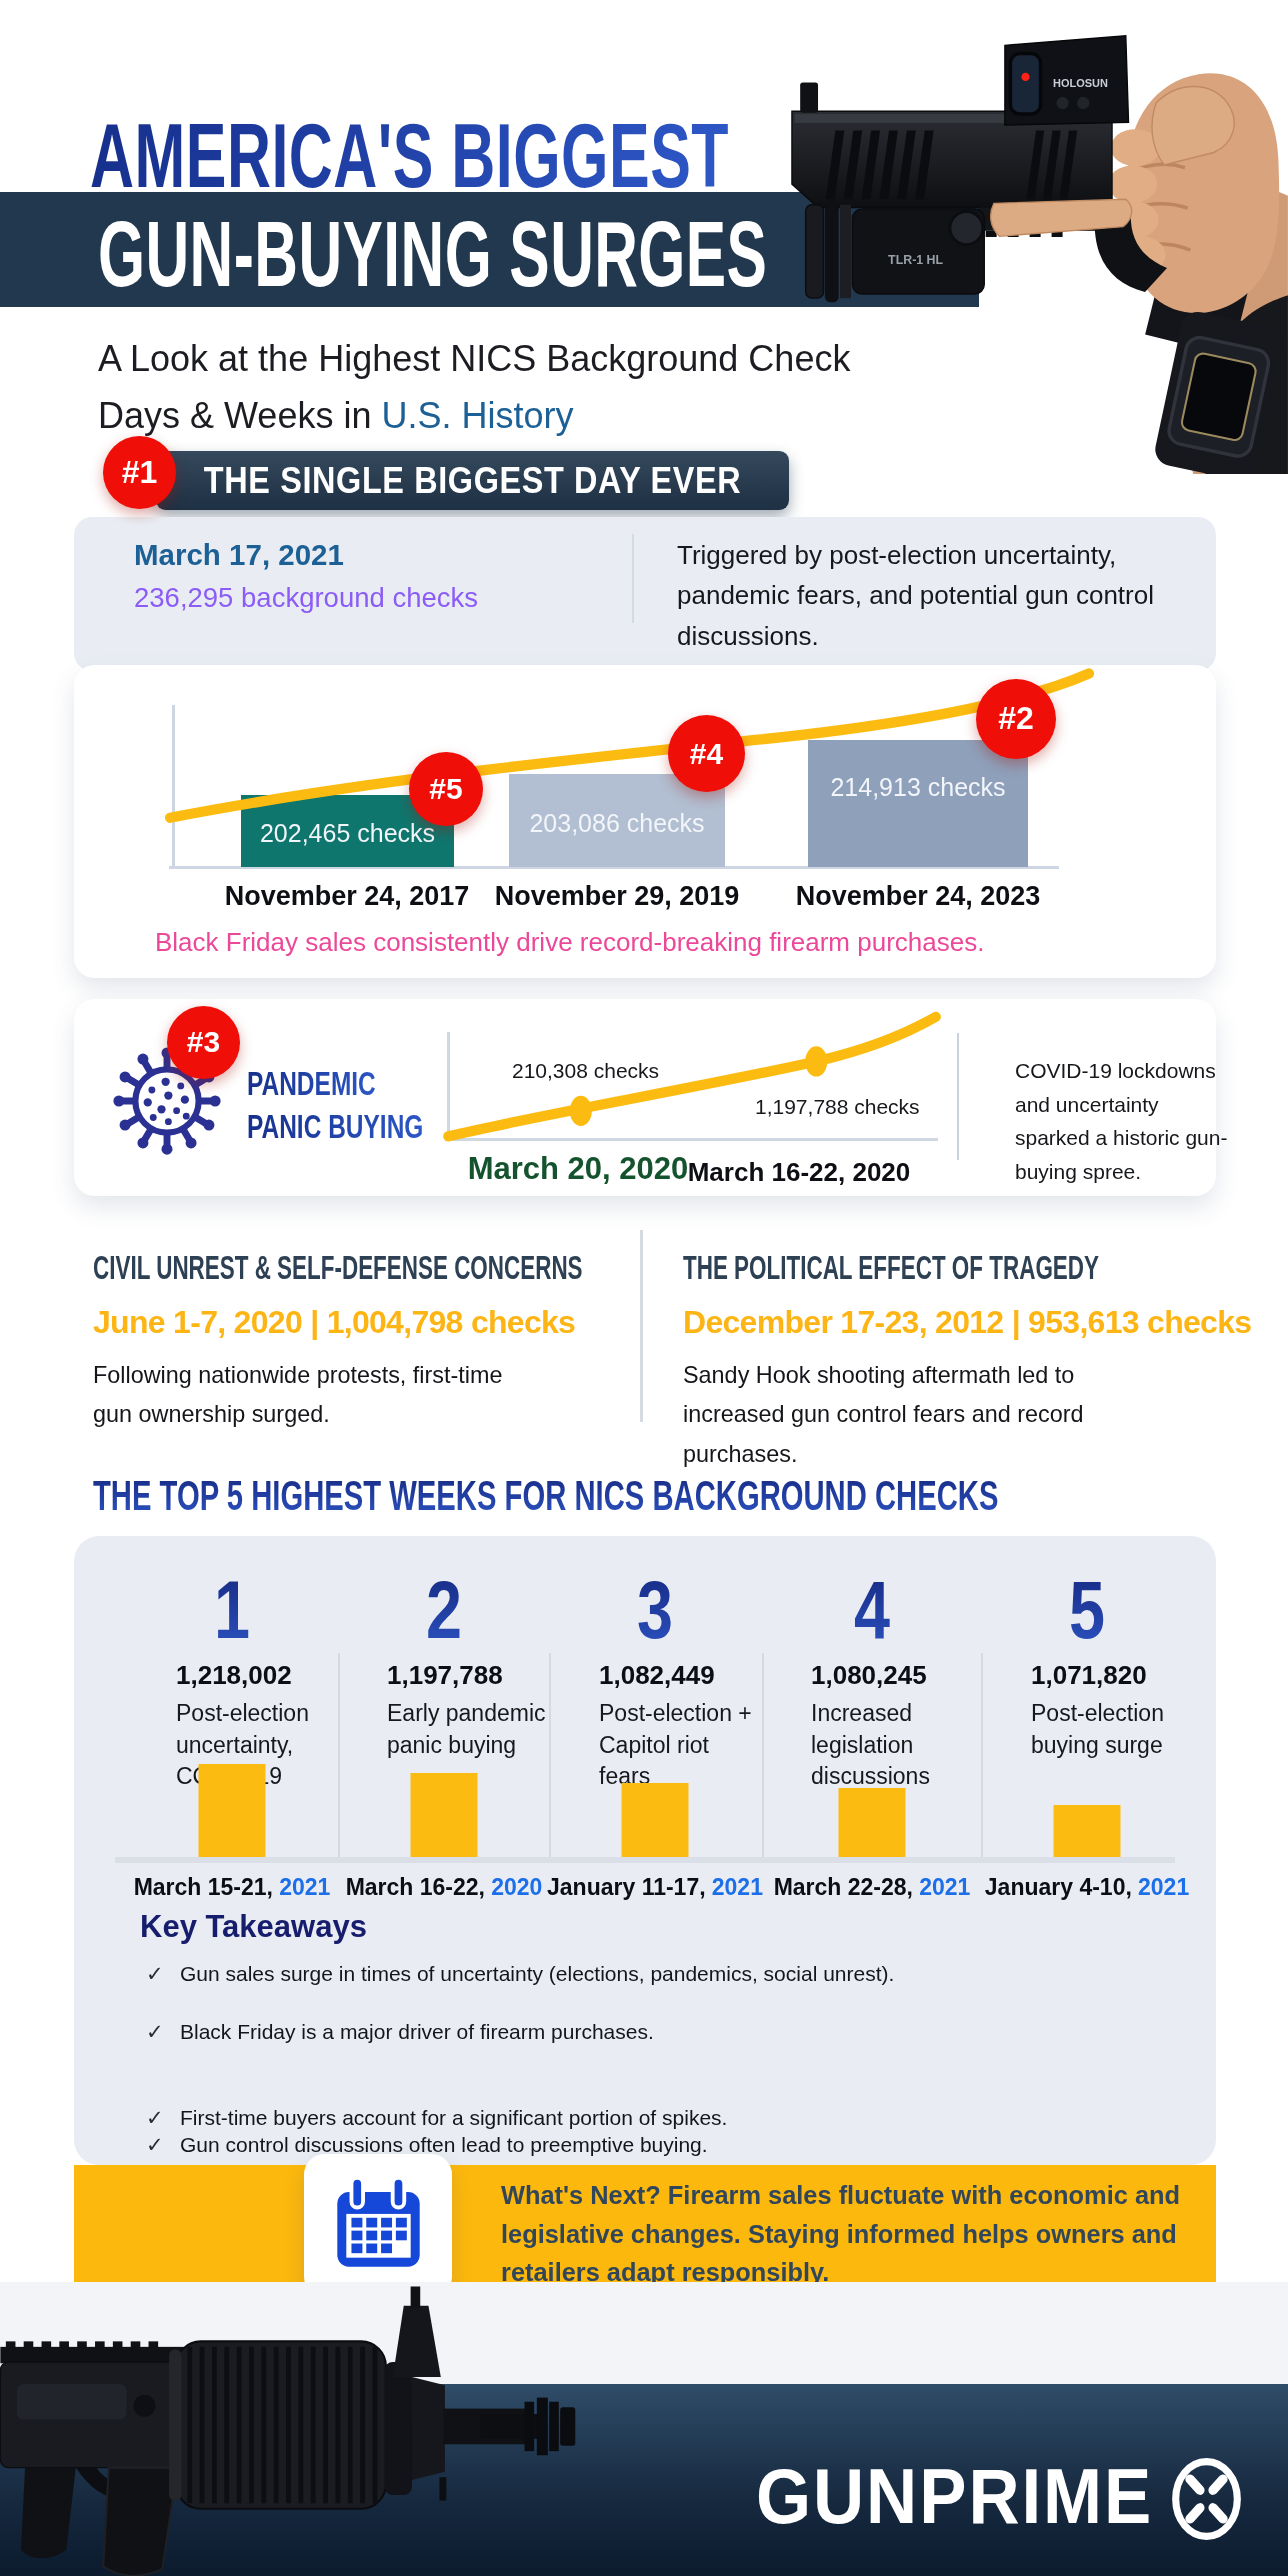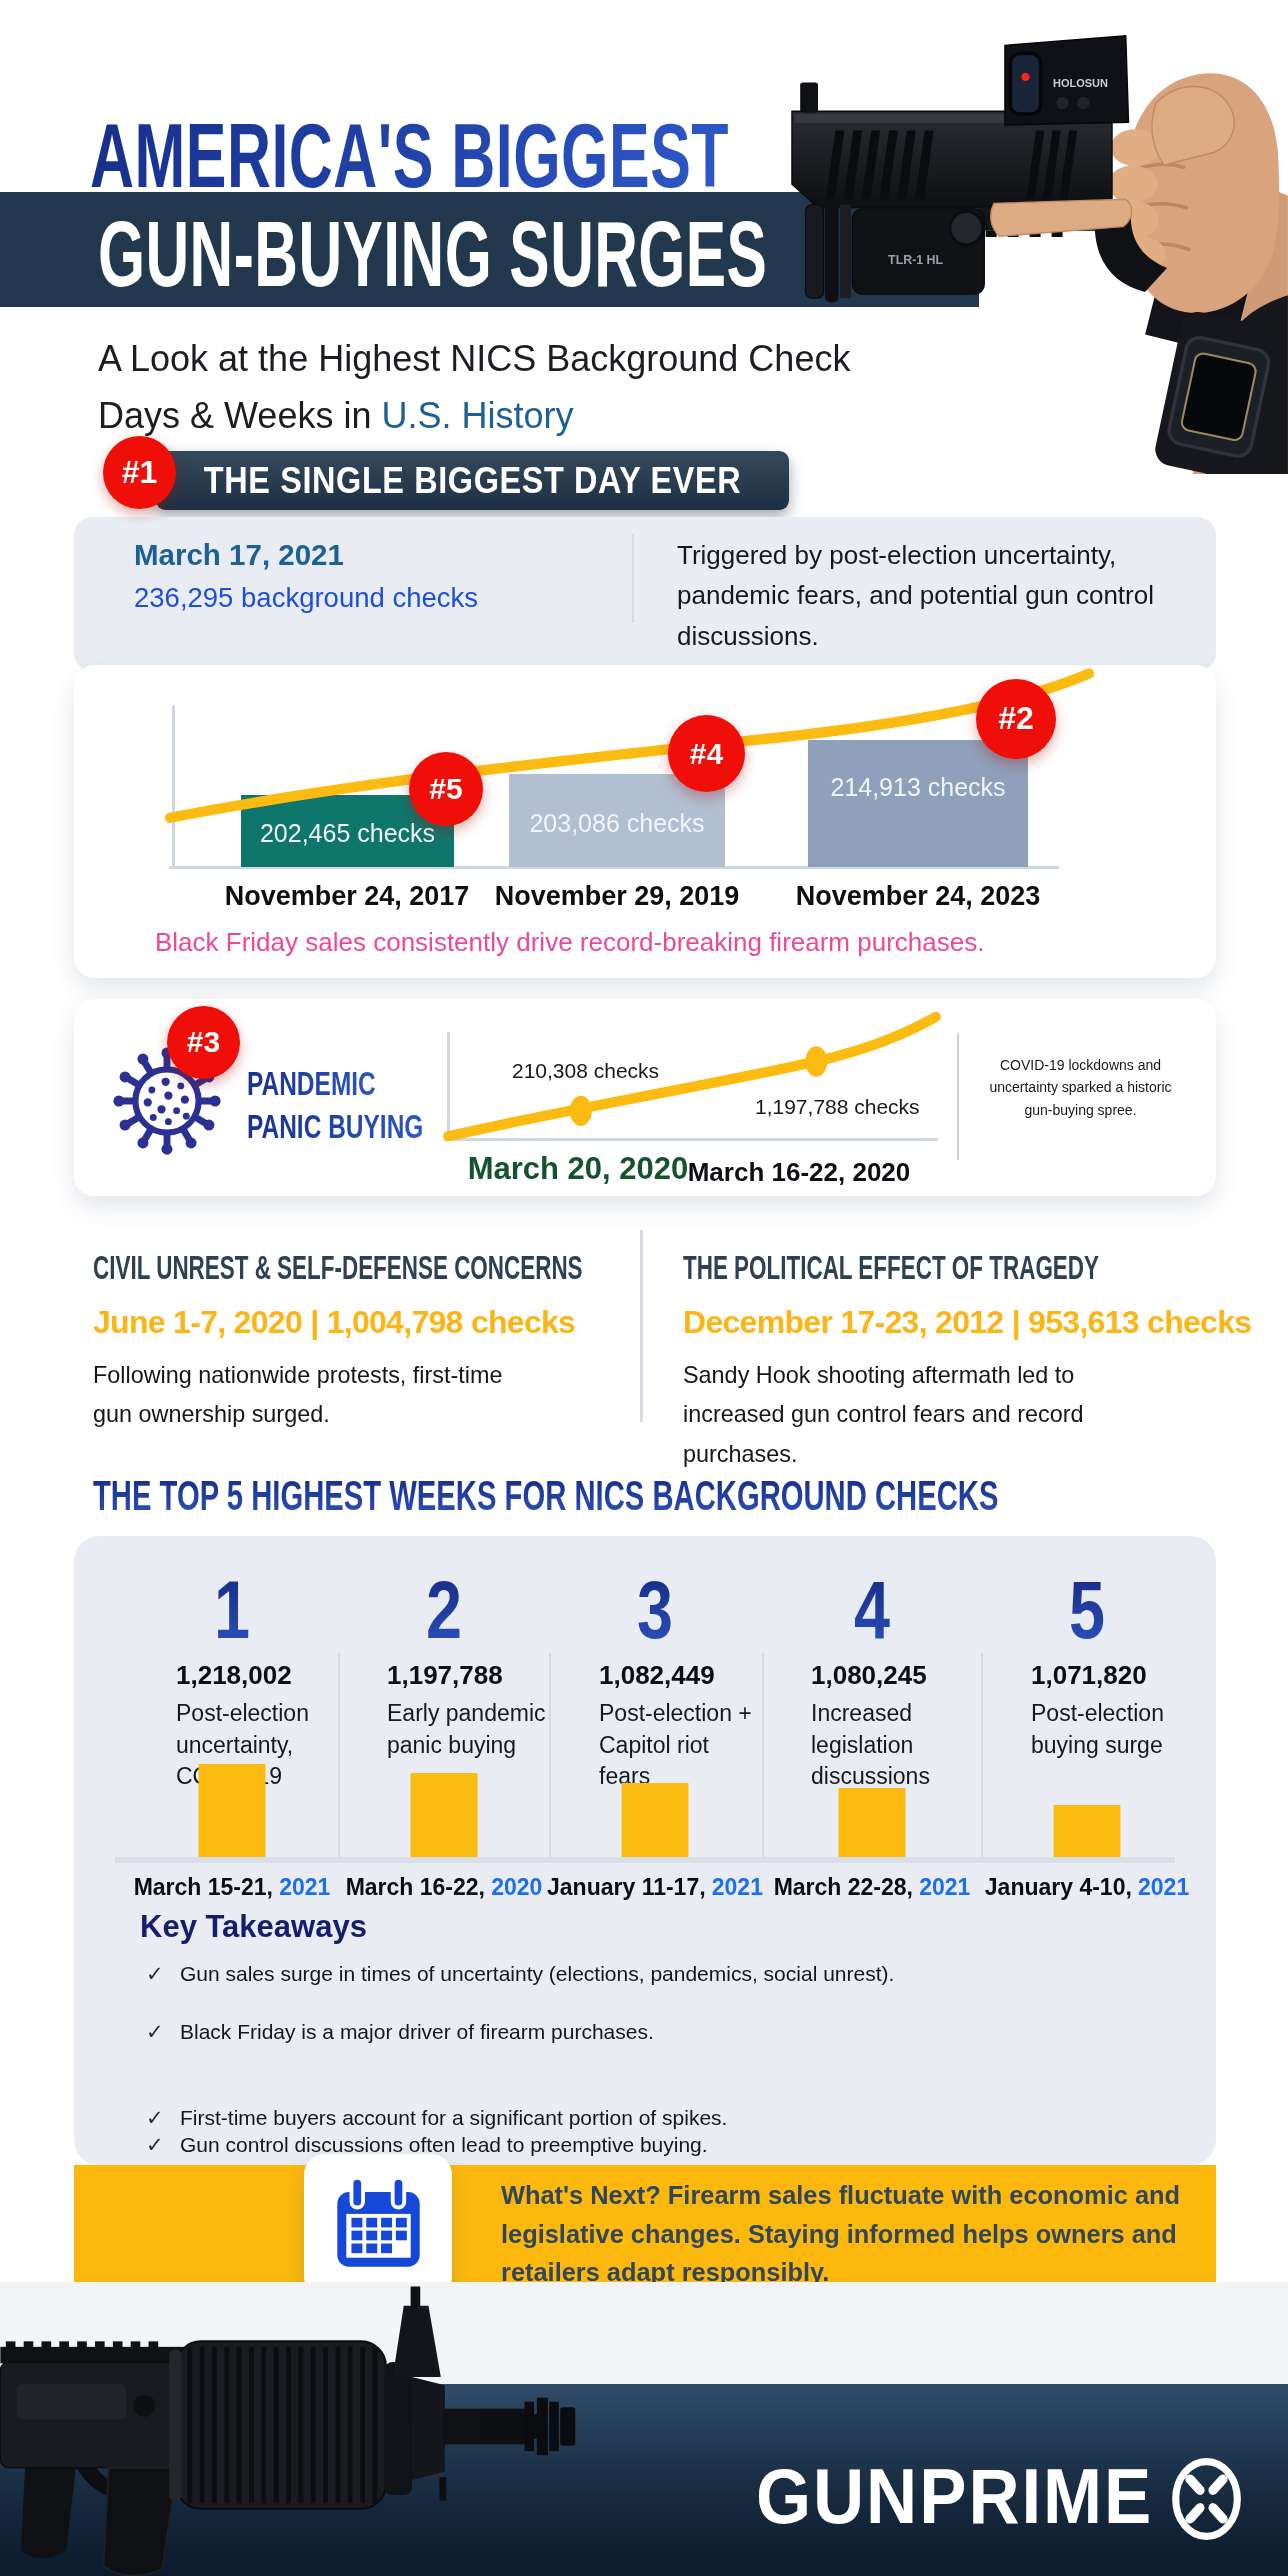--- a/index.html
+++ b/index.html
@@ -121,21 +121,21 @@
 
   <div class="abs" style="left:156px;top:451px;width:633px;height:59px;border-radius:9.6px;background:linear-gradient(180deg,#35495d,#1e3043);box-shadow:0 6.9px 15px rgba(20,40,62,.4);display:flex;align-items:center;justify-content:center;">
     <span class="cond" style="font-size:36px;transform:scaleX(.9);transform-origin:center;color:#fff;letter-spacing:0.7px;">THE SINGLE BIGGEST DAY EVER</span>
   </div>
   <div class="abs badge" style="left:103px;top:436px;width:73px;height:73px;font-size:32px;z-index:4;">
     <span>#1</span>
   </div>
 
   <div class="abs panel" style="left:74px;top:517px;width:1142px;height:154px;">
     <div class="abs" style="left:60px;top:20.6px;font-size:29.5px;font-weight:bold;color:#1d6095;">March 17, 2021</div>
-    <div class="abs" style="left:60px;top:65px;font-size:27.5px;color:#1d4ed8;">236,295 background checks</div>
+    <div class="abs" style="left:60px;top:65px;font-size:27.5px;color:#8b5cf6;">236,295 background checks</div>
     <div class="abs vline" style="left:558px;top:17px;width:2.1px;height:89px;"></div>
     <div class="abs" style="left:603px;top:18px;width:529px;font-size:26px;line-height:1.55;color:#17181c;">Triggered by post-election uncertainty, pandemic fears, and potential gun control discussions.</div>
   </div>
 
   <div class="abs card" style="left:74px;top:665px;width:1142px;height:313px;">
 
     <div class="abs" style="left:98px;top:40px;width:3.4px;height:162px;background:#cdd6e2;"></div>
     <div class="abs" style="left:95px;top:201px;width:890px;height:3.4px;background:#cdd6e2;"></div>
 
     <div class="bf-bar" style="left:167px;width:213px;height:72px;background:#0f766e;">
@@ -230,21 +230,21 @@
     <svg class="abs" style="left:0;top:0;" width="1142" height="197" viewBox="0 0 1663 287">
       <path d="M545,200 C690,166 905,130 1081,91 C1150,75 1210,52 1255,26" fill="none" stroke="#fcbb10" stroke-width="15" stroke-linecap="round"></path>
       <ellipse cx="738" cy="163" rx="16" ry="22" fill="#fcbb10"></ellipse>
       <ellipse cx="1081" cy="91" rx="16" ry="22" fill="#fcbb10"></ellipse>
     </svg>
     <div class="abs" style="left:438px;top:60px;font-size:21px;color:#17181c;">210,308 checks</div>
     <div class="abs" style="left:681px;top:96px;font-size:21px;color:#17181c;">1,197,788 checks</div>
     <div class="abs" style="left:504px;top:152px;transform:translateX(-50%);font-size:31px;font-weight:bold;color:#14532d;white-space:nowrap;">March 20, 2020</div>
     <div class="abs" style="left:725px;top:158px;transform:translateX(-50%);font-size:26px;font-weight:bold;color:#0d0f14;white-space:nowrap;">March 16-22, 2020</div>
     <div class="abs" style="left:883px;top:34px;width:2.1px;height:127px;background:#ccd2da;"></div>
-    <div class="abs" style="left:900px;top:55px;width:213px;font-size:14px;line-height:1.6;color:#17181c;text-align:center;">COVID-19 lockdowns and uncertainty sparked a historic gun-buying spree.</div>
+    <div class="abs" style="left:941px;top:55px;width:213px;font-size:21px;line-height:1.6;color:#17181c;">COVID-19 lockdowns and uncertainty sparked a historic gun-buying spree.</div>
   </div>
 
   <div class="abs" style="left:93px;top:1249px;width:522px;">
     <div class="ev-title">CIVIL UNREST &amp; SELF-DEFENSE CONCERNS</div>
     <div class="ev-stat" style="margin-top:16.5px;">June 1-7, 2020 | 1,004,798 checks</div>
     <div class="ev-body" style="margin-top:15px;width:412px;">Following nationwide protests, first-time gun ownership surged.</div>
   </div>
   <div class="abs vline" style="left:640px;top:1230px;width:2.7px;height:192px;background:#d6dbe2;"></div>
   <div class="abs" style="left:683px;top:1249px;width:536px;">
     <div class="ev-title">THE POLITICAL EFFECT OF TRAGEDY</div>

